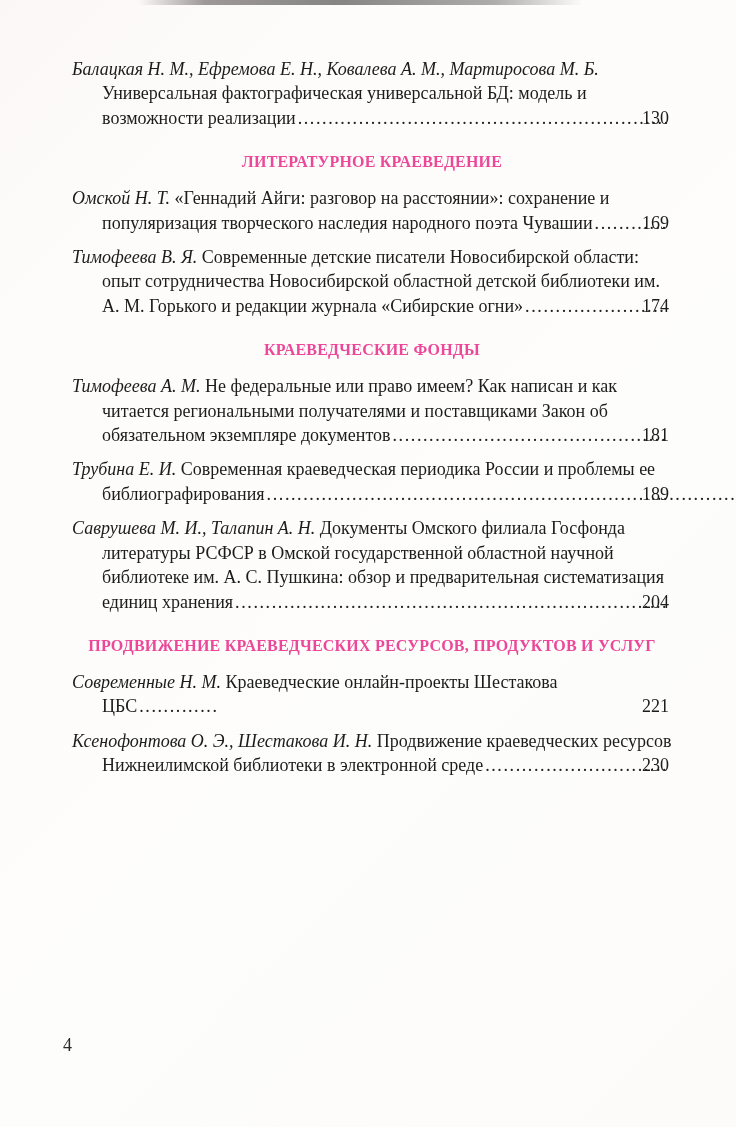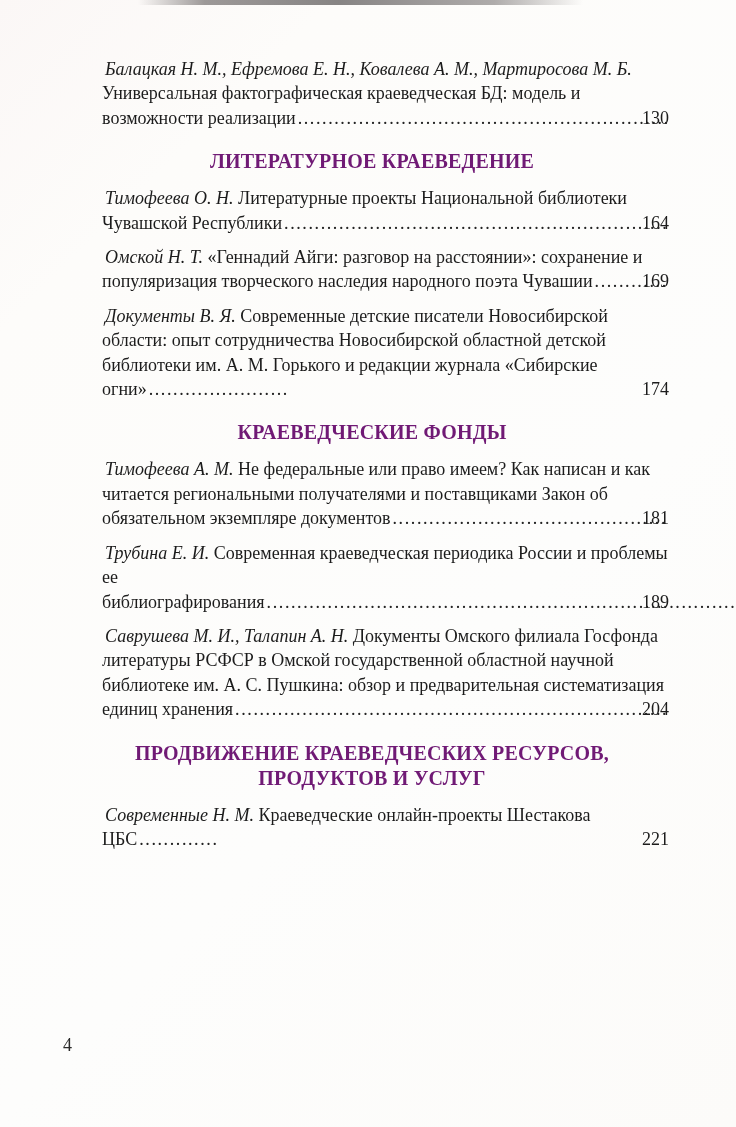--- a/index.html
+++ b/index.html
@@ -21,49 +21,49 @@
     position: absolute; left: 72px; top: 57px; width: 600px;
   }
   p.entry {
     font-size: 18px;
     line-height: 24.4px;
     padding-left: 30px;
     text-indent: -30px;
     margin-bottom: 10px;
     color: #1c1c1c;
   }
-  p.entry .authors { font-style: italic; margin-left: 33px; }
+  p.entry .authors { font-style: italic; }
   p.entry .pageno { float: right; padding-left: 2px; }
   p.entry .dots { letter-spacing: 1.6px; margin-left: 2px; color: #242424; }
   h2.heading {
-    font-size: 20px;
+    font-size: 16px;
     font-weight: bold;
     text-align: center;
     line-height: 25px;
     margin: 19px 0 12px 0;
-    color: #701a75;
+    color: #ec4899;
     letter-spacing: 0.2px;
   }
   .folio {
     position: absolute; left: 63px; top: 1035px;
     font-size: 18px; color: #2a2a2a;
   }
 </style>
 </head>
 <body>
 
 <div class="scan-edge"></div>
 
 <main class="toc">
-    <p class="entry"><span class="authors">Балацкая Н. М., Ефремова Е. Н., Ковалева А. М., Мартиросова М. Б. </span><span class="title">Универсальная фактографическая краеведческая БД: модель и возможности реализации</span><span class="pageno">130</span><span class="dots">.............................................................</span></p>
+    <p class="entry"><span class="authors">Балацкая Н. М., Ефремова Е. Н., Ковалева А. М., Мартиросова М. Б. </span><span class="title">Универсальная фактографическая универсальной БД: модель и возможности реализации</span><span class="pageno">130</span><span class="dots">.............................................................</span></p>
     <h2 class="heading">ЛИТЕРАТУРНОЕ КРАЕВЕДЕНИЕ</h2>
-    <p class="entry"><span class="authors">Тимофеева О. Н. </span><span class="title">Литературные проекты Национальной библиотеки Чувашской Республики</span><span class="pageno">164</span><span class="dots">...............................................................</span></p>
     <p class="entry"><span class="authors">Омской Н. Т. </span><span class="title">«Геннадий Айги: разговор на расстоянии»: сохранение и популяризация творческого наследия народного поэта Чувашии</span><span class="pageno">169</span><span class="dots">............</span></p>
-    <p class="entry"><span class="authors">Документы В. Я. </span><span class="title">Современные детские писатели Новосибирской области: опыт сотрудничества Новосибирской областной детской библиотеки им. А. М. Горького и редакции журнала «Сибирские огни»</span><span class="pageno">174</span><span class="dots">.......................</span></p>
+    <p class="entry"><span class="authors">Тимофеева В. Я. </span><span class="title">Современные детские писатели Новосибирской области: опыт сотрудничества Новосибирской областной детской библиотеки им. А. М. Горького и редакции журнала «Сибирские огни»</span><span class="pageno">174</span><span class="dots">.......................</span></p>
     <h2 class="heading">КРАЕВЕДЧЕСКИЕ ФОНДЫ</h2>
     <p class="entry"><span class="authors">Тимофеева А. М. </span><span class="title">Не федеральные или право имеем? Как написан и как читается региональными получателями и поставщиками Закон об обязательном экземпляре документов</span><span class="pageno">181</span><span class="dots">.............................................</span></p>
     <p class="entry"><span class="authors">Трубина Е. И. </span><span class="title">Современная краеведческая периодика России и проблемы ее библиографирования</span><span class="pageno">189</span><span class="dots">............................................................................................................................................................................................................................................................................................................</span></p>
     <p class="entry"><span class="authors">Саврушева М. И., Талапин А. Н. </span><span class="title">Документы Омского филиала Госфонда литературы РСФСР в Омской государственной областной научной библиотеке им. А. С. Пушкина: обзор и предварительная систематизация единиц хранения</span><span class="pageno">204</span><span class="dots">.......................................................................</span></p>
     <h2 class="heading">ПРОДВИЖЕНИЕ КРАЕВЕДЧЕСКИХ РЕСУРСОВ, ПРОДУКТОВ И УСЛУГ</h2>
     <p class="entry"><span class="authors">Современные Н. М. </span><span class="title">Краеведческие онлайн-проекты Шестакова ЦБС</span><span class="pageno">221</span><span class="dots">.............</span></p>
+    <p class="entry"><span class="authors">Ксенофонтова О. Э., Шестакова И. Н. </span><span class="title">Продвижение краеведческих ресурсов Нижнеилимской библиотеки в электронной среде</span><span class="pageno">230</span><span class="dots">..............................</span></p>
   </main>
 
 <div class="folio">4</div>
 
 </body></html>

